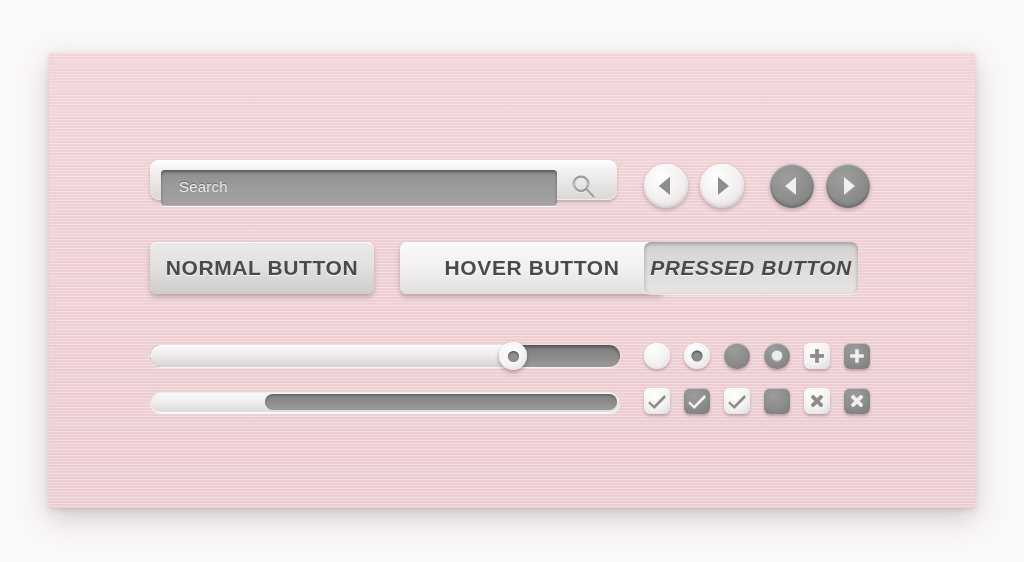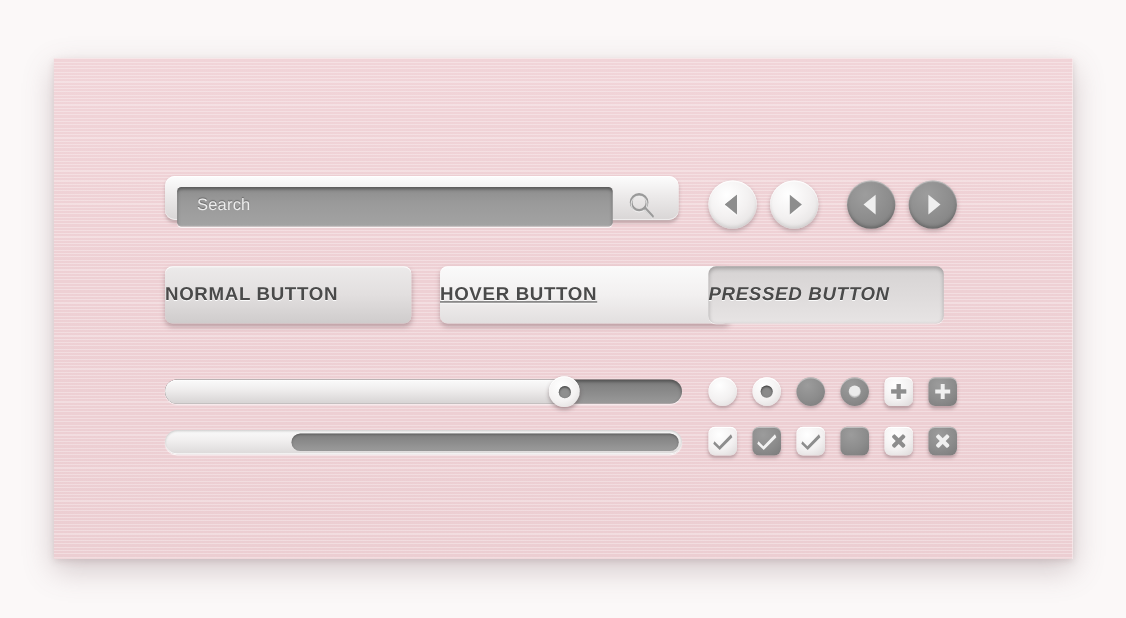--- a/index.html
+++ b/index.html
@@ -70,22 +70,22 @@
     background:radial-gradient(circle at 38% 30%,#9d9d9d 0%,#8e8e8e 50%,#7c7c7c 100%);
     box-shadow:0 2px 4px rgba(110,85,90,0.40),
                inset 0 1px 1px rgba(255,255,255,0.45),
                inset 0 -2px 3px rgba(0,0,0,0.22);
   }
   .navbtn svg{position:absolute;left:0;top:0;}
 
   
   .bigbtn{
     position:absolute;height:52px;border-radius:7px;
-    display:flex;align-items:center;justify-content:flex-start;
-    font-size:17px;font-weight:bold;letter-spacing:0.6px;
+    display:flex;align-items:center;justify-content:center;
+    font-size:21px;font-weight:bold;letter-spacing:0.6px;
     color:#4a4a4a;text-shadow:0 1px 0 rgba(255,255,255,0.9);
     box-sizing:border-box;user-select:none;
   }
   .bigbtn.normal{
     background:linear-gradient(to bottom,#eceaea 0%,#e2dfdf 50%,#cfcccc 100%);
     box-shadow:0 3px 5px rgba(110,85,90,0.38),
                inset 0 1px 0 rgba(255,255,255,0.95);
   }
   .bigbtn.hover{
     background:linear-gradient(to bottom,#fafafa 0%,#f2f0f0 50%,#e2dfdf 100%);
@@ -213,21 +213,21 @@
       <span>
         <svg width="44" height="44" viewBox="0 0 44 44">
           <path d="M18 13 L18 31 L29 22 Z" fill="#efefef"></path>
         </svg>
       </span>
     </div>
 
     <div class="bigbtn normal" style="left:101px;top:189px;width:224px;">
       <span>NORMAL BUTTON</span>
     </div>
-    <div class="bigbtn hover" style="left:351px;top:189px;width:264px;text-decoration:underline;">
+    <div class="bigbtn hover" style="left:351px;top:189px;width:264px;">
       <span>HOVER BUTTON</span>
     </div>
     <div class="bigbtn pressed" style="left:595px;top:189px;width:214px;font-style:italic;">
       <span>PRESSED BUTTON</span>
     </div>
 
     <div class="track slider-track" style="left:101px;top:292px;width:470px;">
       <div class="slider-fill" style="width:365px;"></div>
     </div>
     <div class="slider-knob" style="left:450px;top:289px;"></div>

